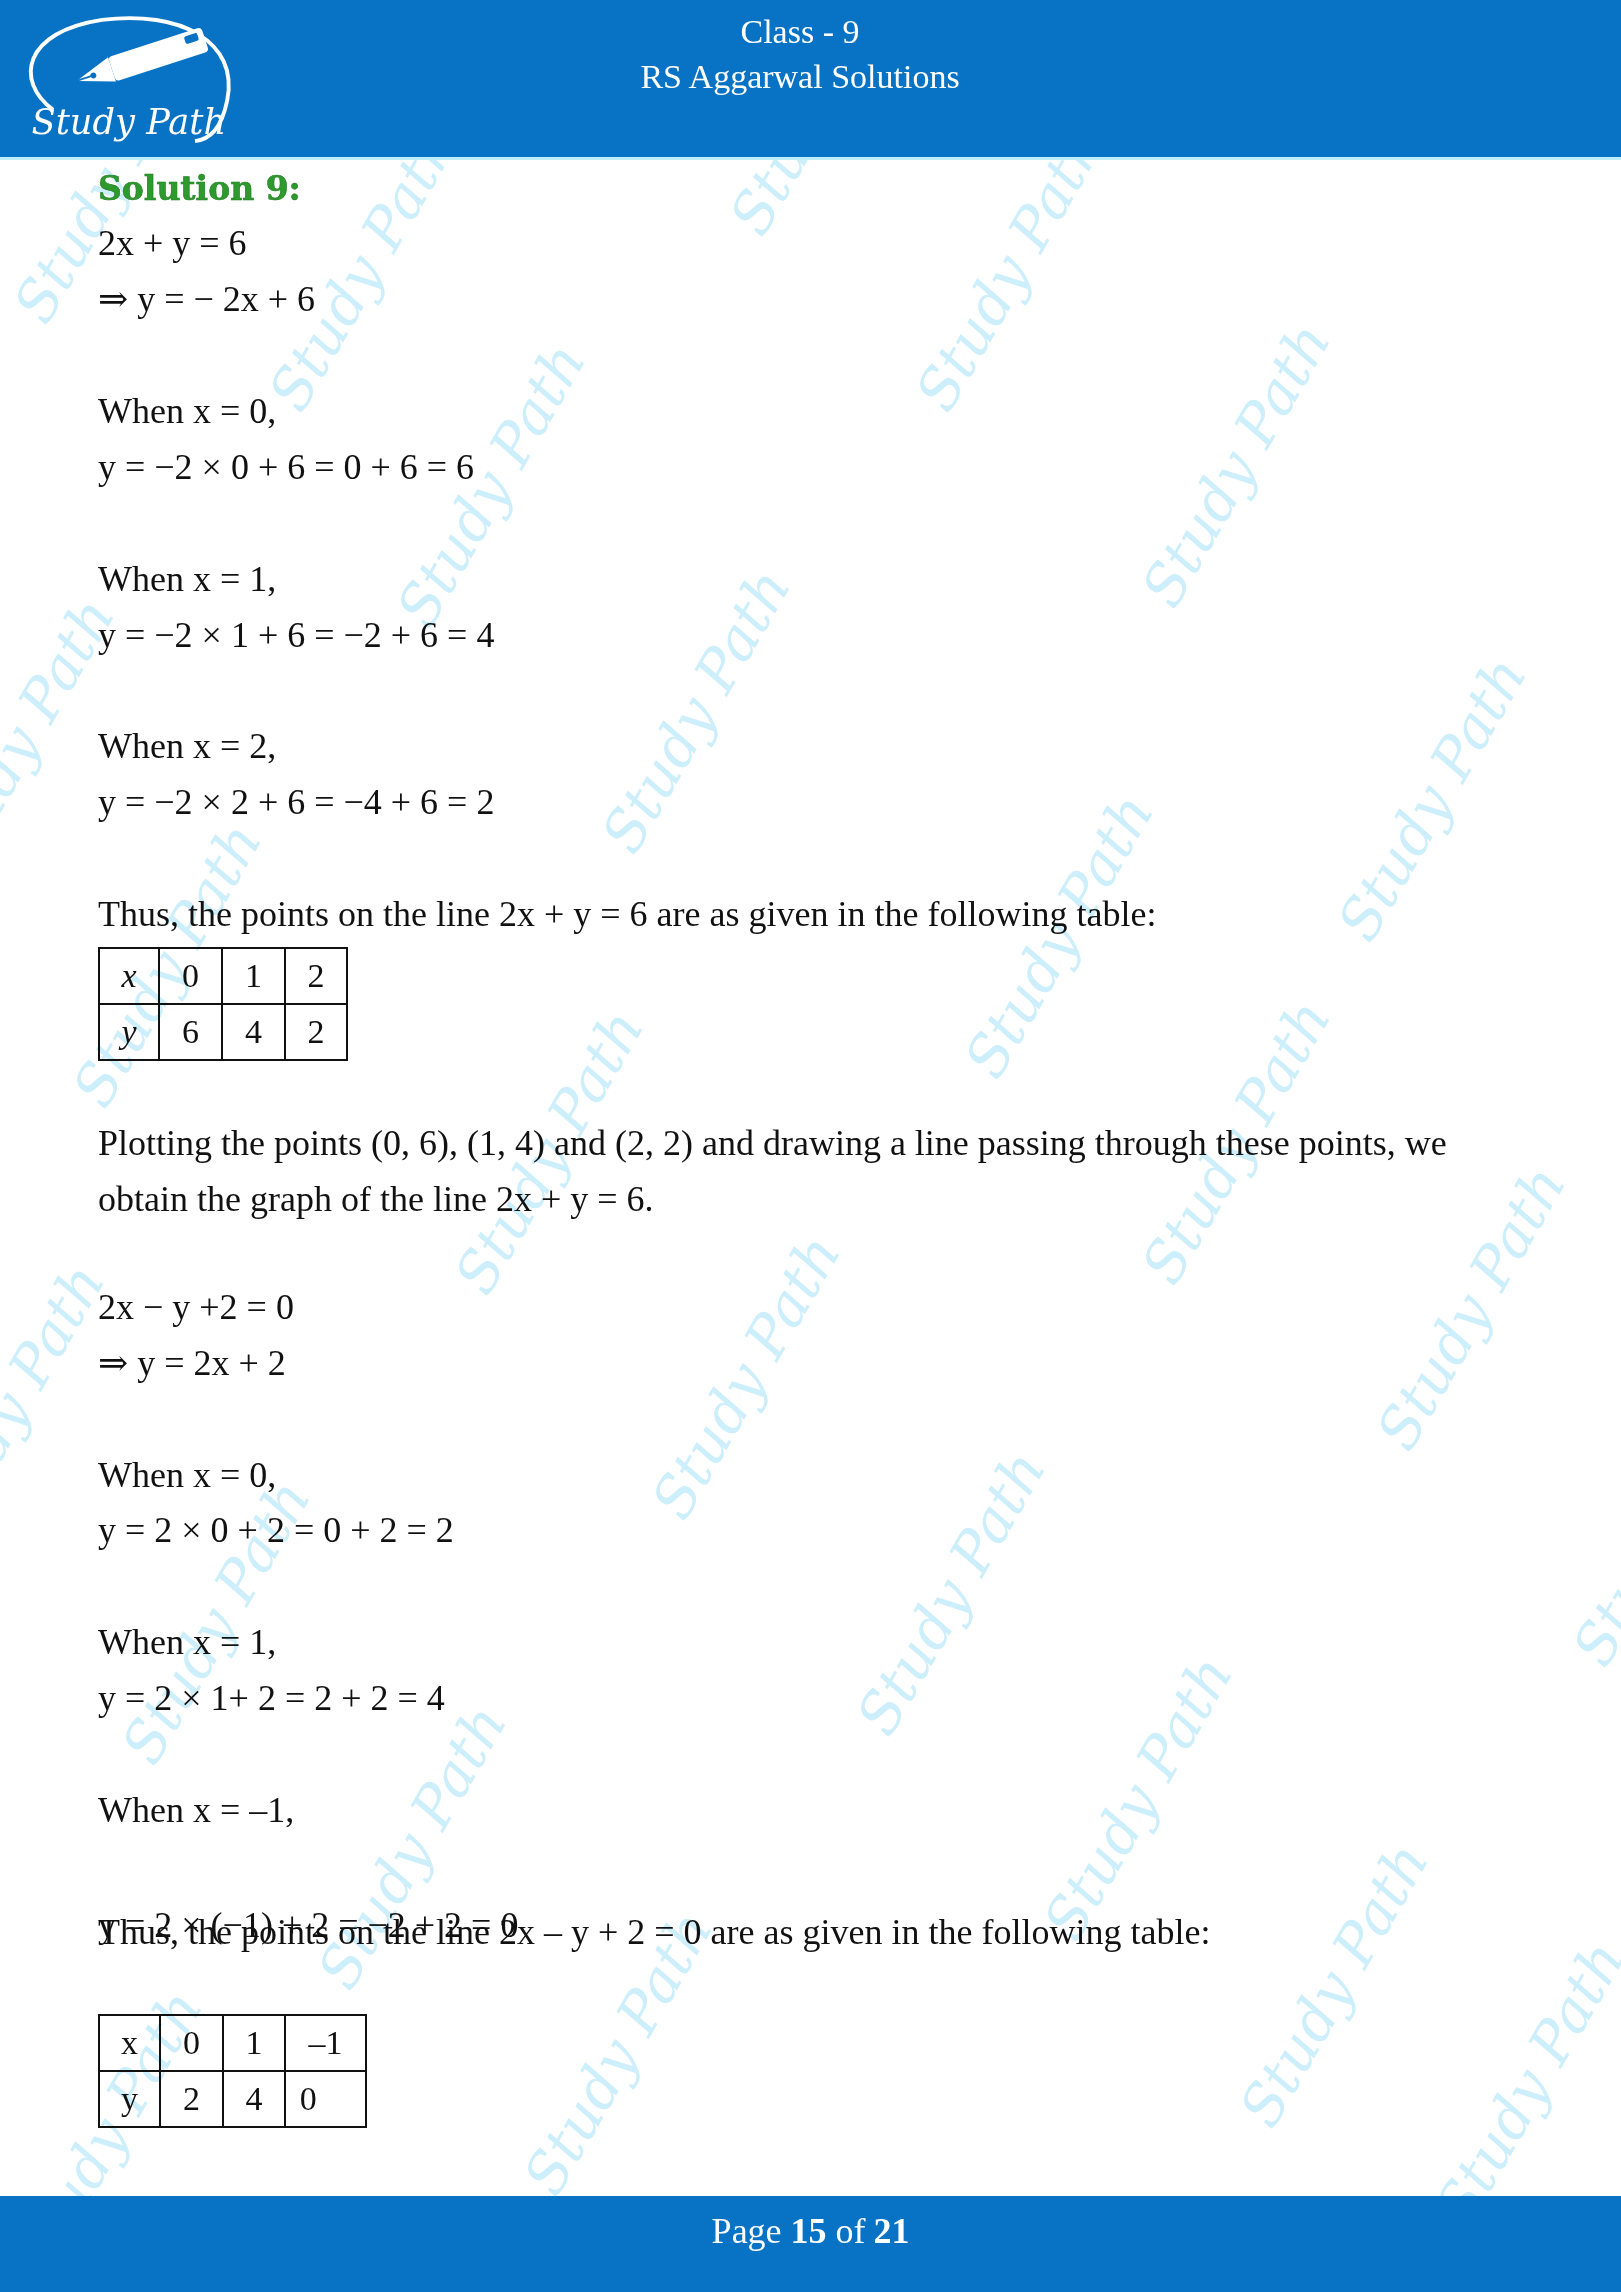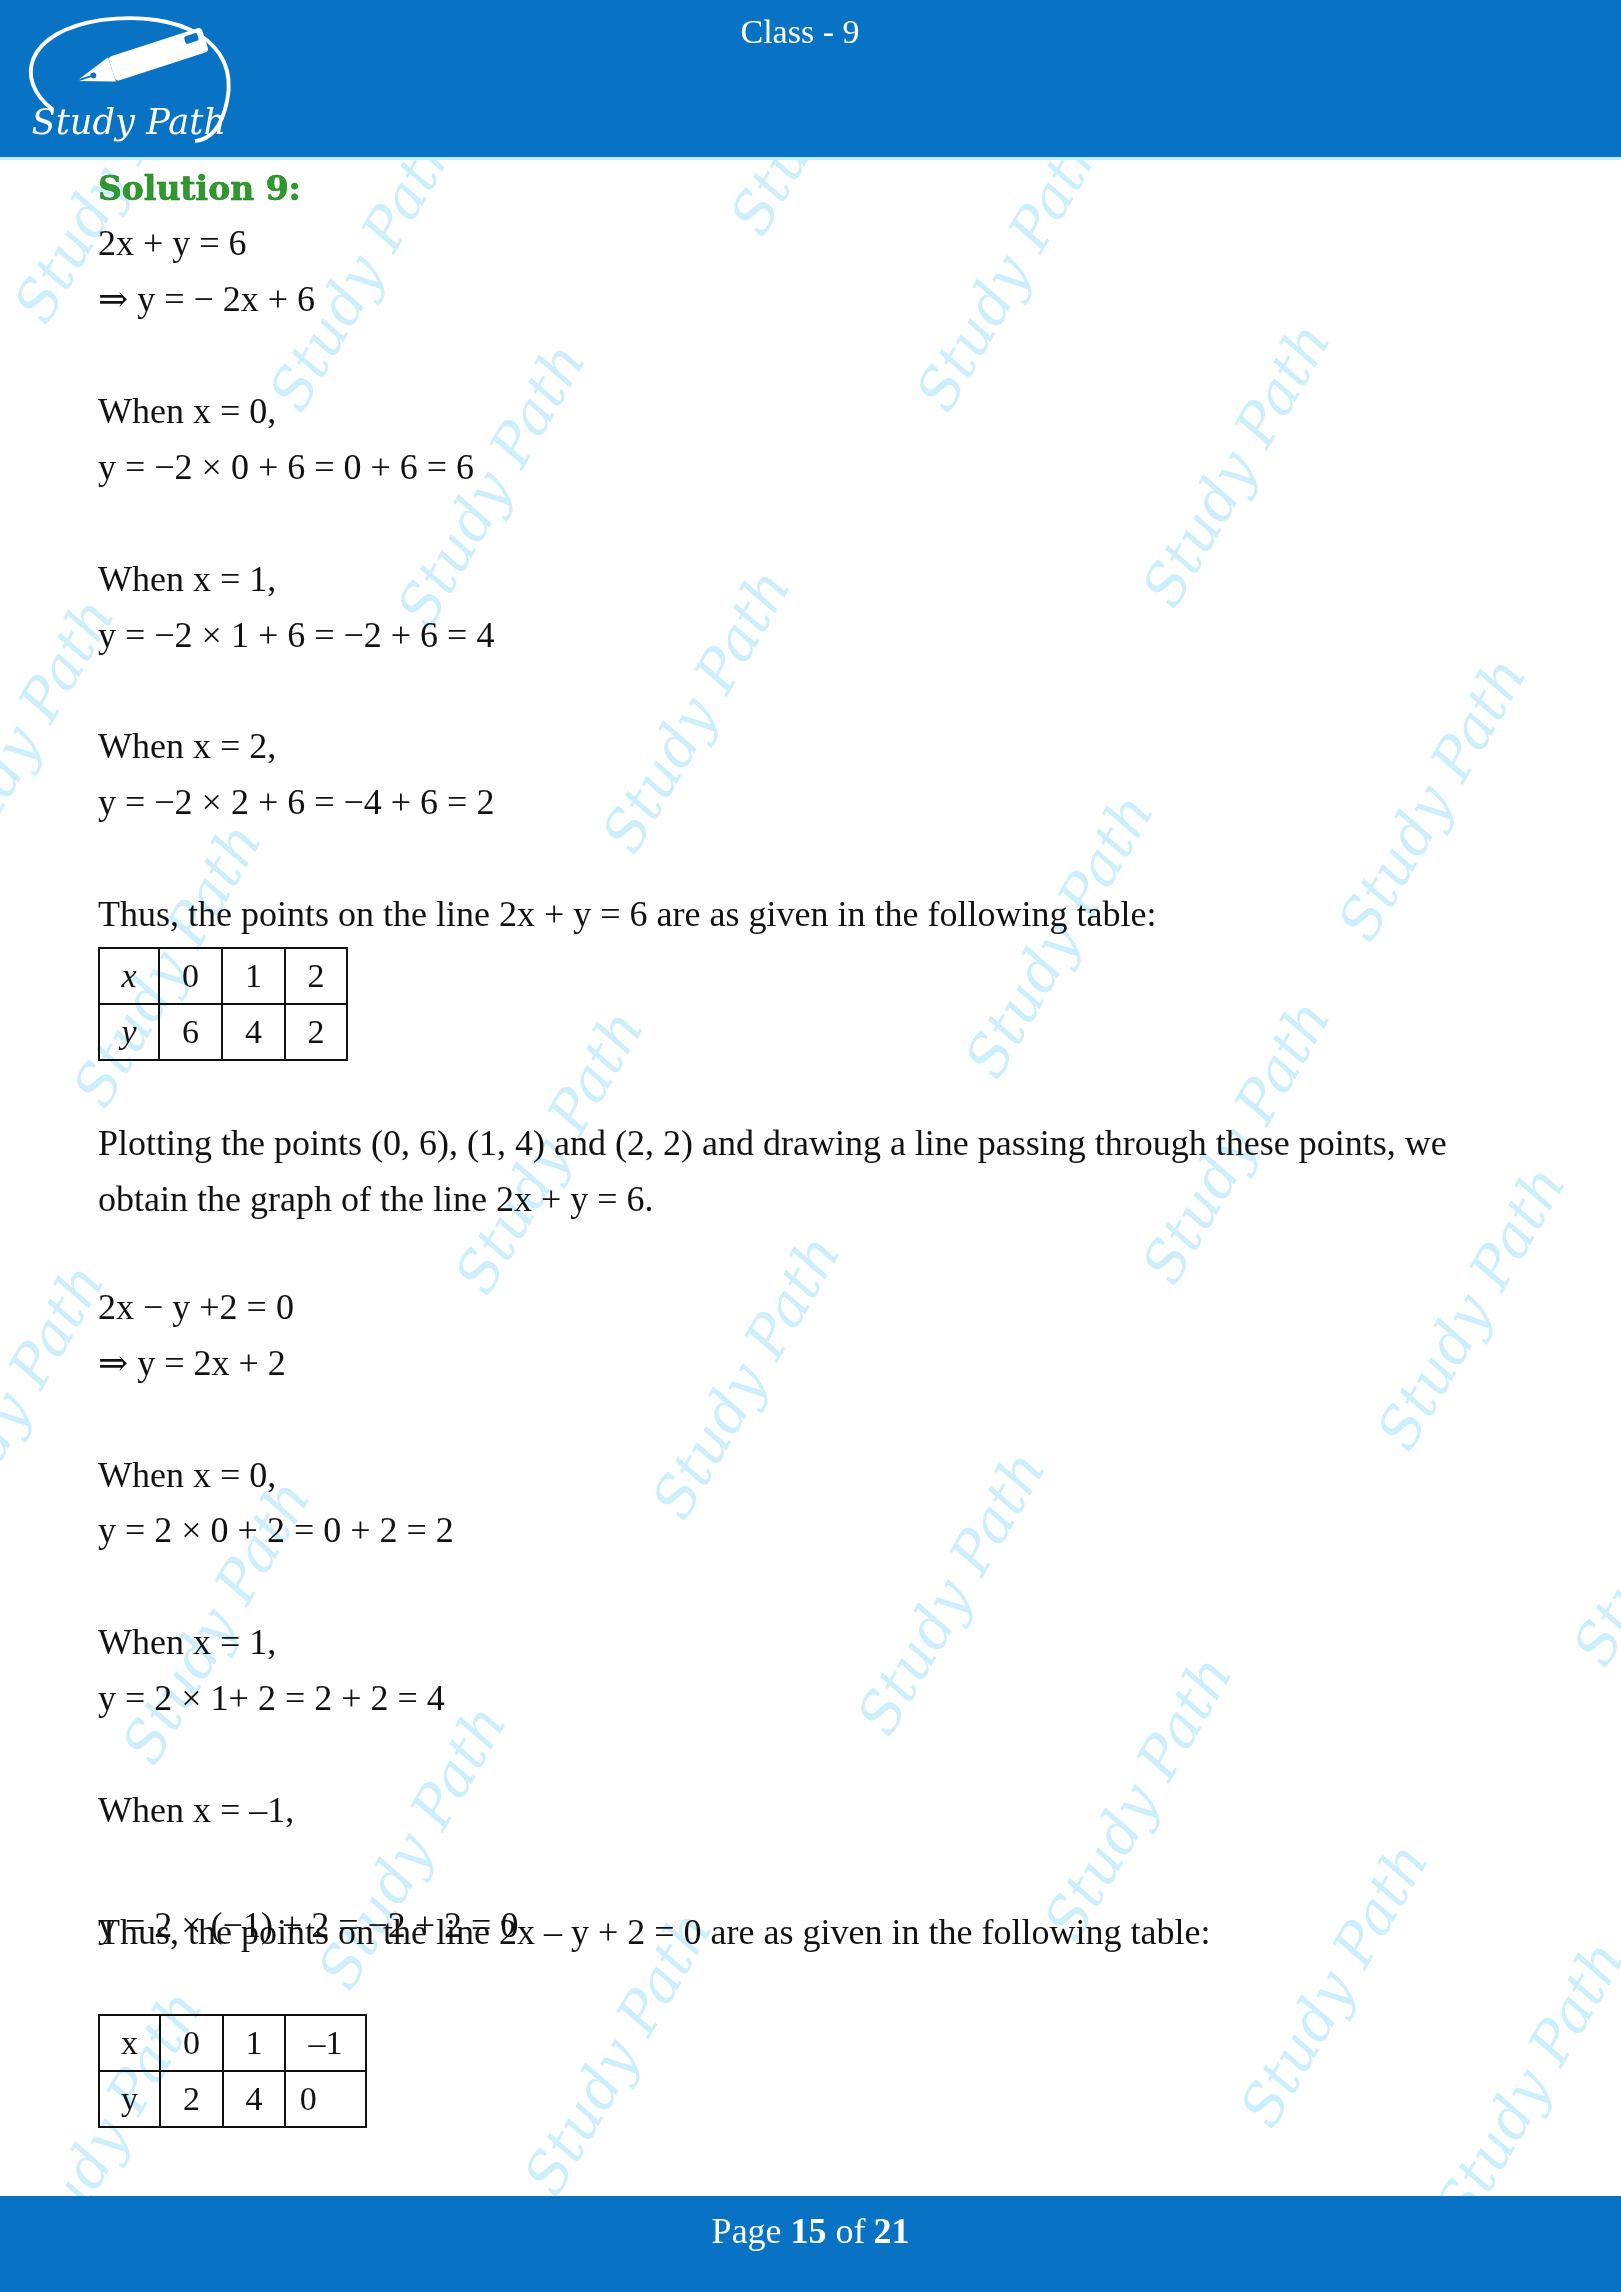--- a/index.html
+++ b/index.html
@@ -105,20 +105,21 @@
       <rect x="38" y="0" width="100" height="26" rx="4" fill="#ffffff"></rect>
       <polygon points="0,13 38,0 38,26" fill="#ffffff"></polygon>
       <circle cx="18" cy="13" r="3" fill="#0873c4"></circle>
       <line x1="0" y1="13" x2="18" y2="13" stroke="#0873c4" stroke-width="2"></line>
       <rect x="118" y="4" width="14" height="8" rx="2" fill="#0873c4"></rect>
     </g>
     <text x="18" y="125" fill="#ffffff" font-family="DejaVu Serif, serif" font-style="italic" font-size="36">Study Path</text>
   </svg>
   <div class="header-titles">
     <div class="t1">Class - 9</div>
+    <div>RS Aggarwal Solutions</div>
   </div>
 </div>
 <div class="header-line"></div>
 
 <div class="content">
   <div class="solution-title">Solution 9:</div>
 
   <div class="line" style="top:222px">2x + y = 6</div>
   <div class="line" style="top:278px">⇒ y = − 2x + 6</div>
 

